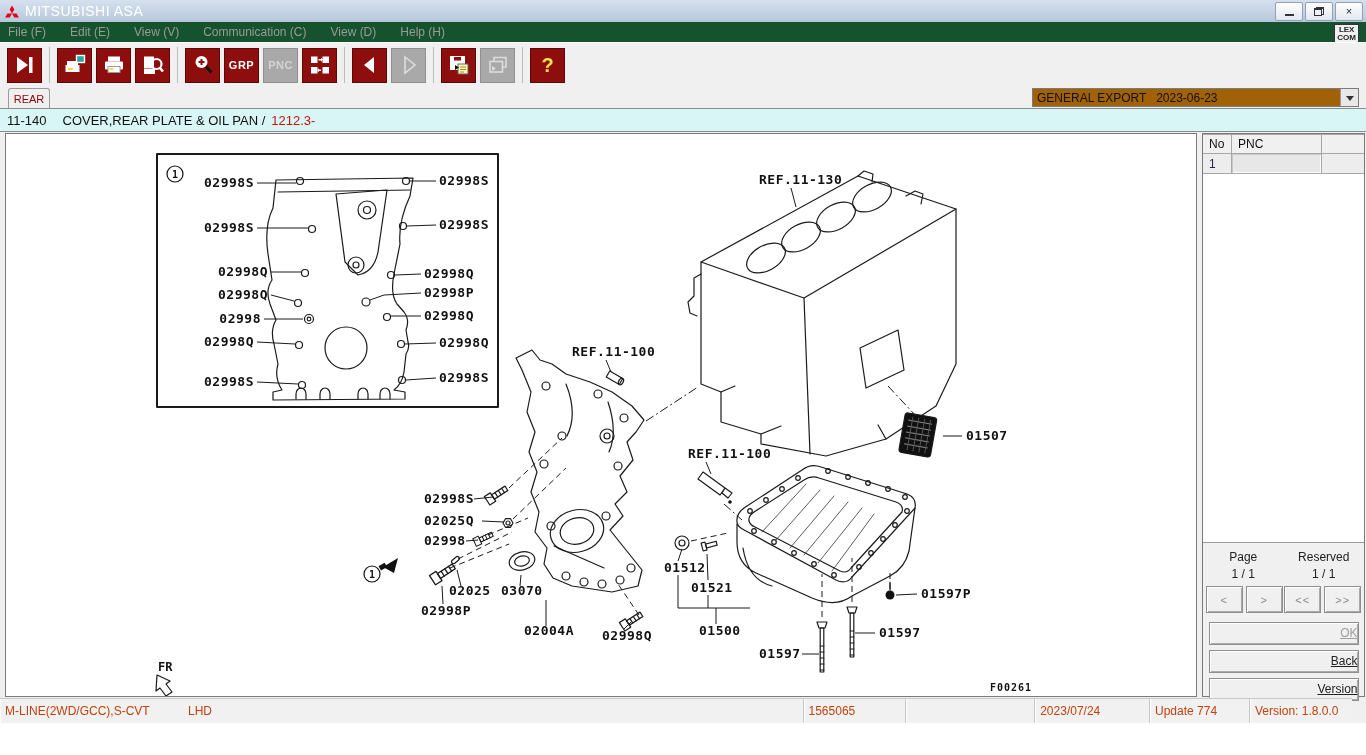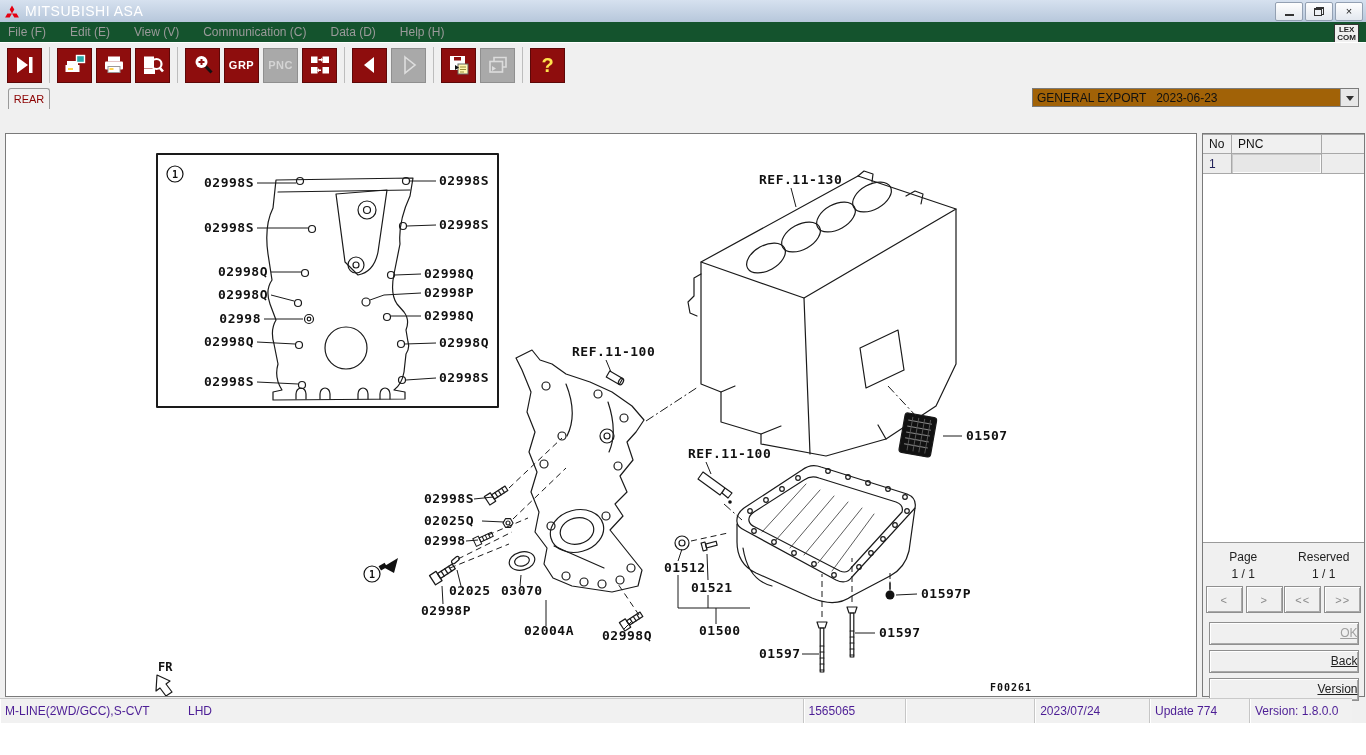--- a/index.html
+++ b/index.html
@@ -65,21 +65,21 @@
   .pgcol{width:50%;text-align:center;font-size:12px;color:#222;}
   .pgval{margin-top:3px;}
   .navrow{display:flex;padding:5px 2px 0;}
   .ngrp{display:flex;gap:3px;width:50%;justify-content:center;}
   .nbtn,.bigbtn{background:#f0f0f0;border:1px solid #8f8f8f;box-shadow:inset 1px 1px 0 #fff, inset -1px -1px 0 #a9a9a9;box-sizing:border-box;}
   .nbtn{width:37px;height:27px;font-size:11px;color:#8a8a8a;display:flex;align-items:center;justify-content:center;letter-spacing:1px;}
   .bigbtn{display:block;width:150px;height:23px;margin:5px auto 0;font-size:12px;color:#222;text-align:right;line-height:21px;text-decoration:underline;}
   .bigbtn.ok{margin-top:9px;color:#9f9f9f;}
 
   
-  .statusbar{position:absolute;top:698px;left:0;right:14px;height:25px;background:#f1f1f1;border-top:1px solid #c9c9c9;display:flex;font-size:12px;color:#4c1d95;box-sizing:border-box;}
+  .statusbar{position:absolute;top:698px;left:0;right:14px;height:25px;background:#f1f1f1;border-top:1px solid #c9c9c9;display:flex;font-size:12px;color:#c2410c;box-sizing:border-box;}
   .sseg{border-right:1px solid #c6c6c6;box-shadow:inset 1px 0 0 #fff;display:flex;align-items:center;padding-left:5px;box-sizing:border-box;height:100%;position:relative;}
   .s1{width:812px;}.s2{width:104px;}.s3{width:130px;}.s4{width:116px;}.s5{width:101px;}.s6{width:103px;border-right:none;}
   .lhd{position:absolute;left:188px;}
   .filler{position:absolute;top:723px;left:0;right:0;bottom:0;background:#fff;}
 
   
   .art{stroke:#1a1a1a;fill:none;stroke-width:1.2;stroke-linejoin:round;stroke-linecap:round;}
   .thick{stroke-width:2;}
   .thin{stroke-width:.8;stroke:#333;}
   .ld{stroke:#1a1a1a;stroke-width:1;fill:none;}
@@ -113,21 +113,21 @@
           <span>×</span>
         </div>
     </div>
   </div>
 
   <div class="menubar">
     <span class="mitem">File (F)</span>
     <span class="mitem">Edit (E)</span>
     <span class="mitem">View (V)</span>
     <span class="mitem">Communication (C)</span>
-    <span class="mitem">Data (D)</span>
+    <span class="mitem">View (D)</span>
     <span class="mitem">Help (H)</span>
     <div class="lexbadge">
       <span>LEX</span>
       <span>COM</span>
     </div>
   </div>
 
   <div class="toolbar">
     <button class="tbtn">
       <svg width="24" height="24">
@@ -223,20 +223,25 @@
   <div class="tabrow">
     <div class="tab">
         <span>REAR</span>
       </div>
     <div class="combo">
       <span class="cval">GENERAL EXPORT   2023-06-23</span>
       <span class="carrow"></span>
     </div>
   </div>
 
+  <div class="infobar">
+    <span class="code">11-140</span>
+    <span class="stitle">COVER,REAR PLATE &amp; OIL PAN /</span>
+    <span class="spec">1212.3-</span>
+  </div>
 
   <div class="main">
     <div class="canvas">
       <svg id="diagram" width="1190" height="562" viewBox="0 0 1190 562">
         <defs>
           <g id="g-bolt" class="art">
             <rect x="-7" y="-5" width="7" height="10"></rect>
             <rect x="0" y="-2.6" width="16" height="5.2"></rect>
             <path d="M4,-2.6 V2.6 M8,-2.6 V2.6 M12,-2.6 V2.6"></path>
           </g>

